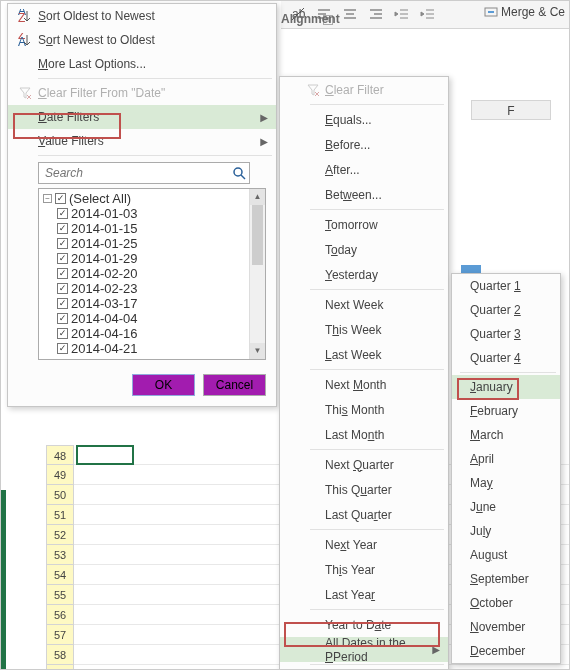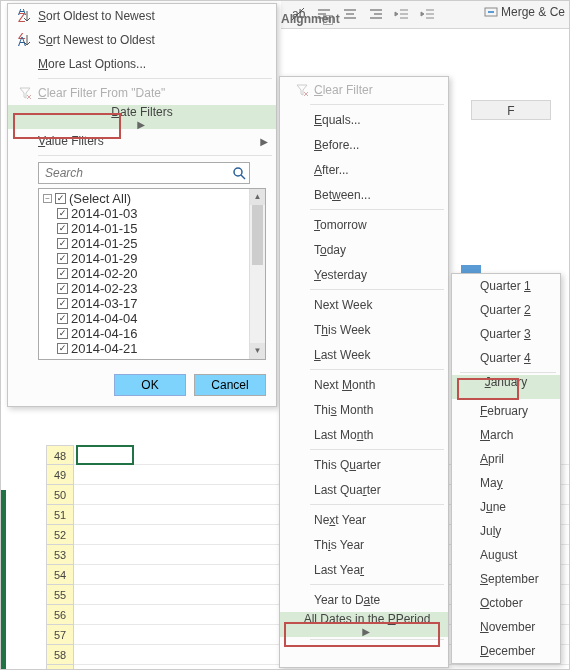--- a/index.html
+++ b/index.html
@@ -28,51 +28,51 @@
 .chart-bar { position: absolute; top: 220px; left: 460px; width: 20px; height: 38px; background: #5b9bd5; }
 
 
 .panel1 { position: absolute; top: 2px; left: 6px; width: 270px; background: #fcfcfc; border: 1px solid #c6c6c6; box-shadow: 2px 2px 6px rgba(0,0,0,.2); z-index: 20; }
 .menu-item { display: flex; align-items: center; height: 24px; padding: 0 8px 0 6px; color: #444; position: relative; cursor: default; }
 .menu-item.disabled { color: #b0b0b0; }
 .menu-item .ic { width: 22px; display: flex; justify-content: center; }
 .menu-item .lbl { flex: 1; padding-left: 2px; }
 .menu-item .arrow { font-size: 10px; color: #666; }
 .menu-sep-line { height: 1px; background: #e1e1e1; margin: 2px 4px 2px 30px; }
-.hl-green { background: #d9ead6; flex-direction: column; }
+.hl-green { background: #d9ead6; }
 .red-box { position: absolute; border: 2px solid #c0504d; pointer-events: none; z-index: 50; }
 .u { text-decoration: underline; }
 
 .search-wrap { margin: 6px 26px 4px 30px; position: relative; }
 .search-input { width: 100%; height: 22px; border: 1px solid #ababab; padding: 0 24px 0 6px; font-style: italic; color: #888; }
 .search-ic { position: absolute; right: 4px; top: 4px; color: #2a6099; }
 
 .tree { margin: 0 10px 6px 30px; border: 1px solid #ababab; height: 172px; overflow: hidden; background: #fff; position: relative; }
 .tree-inner { padding: 2px 2px; }
 .tree-item { display: flex; align-items: center; height: 15px; gap: 3px; padding-left: 2px; }
 .tree-item.indent { padding-left: 16px; }
 .tree-tgl { width: 9px; height: 9px; border: 1px solid #999; font-size: 8px; line-height: 7px; text-align: center; color: #666; }
 .tree-chk { width: 11px; height: 11px; border: 1px solid #777; font-size: 9px; line-height: 9px; text-align: center; color: #333; }
 .tree-lbl { font-size: 13px; color: #333; }
 .vscroll { position: absolute; top: 0; right: 0; bottom: 0; width: 16px; background: #f0f0f0; border-left: 1px solid #ddd; }
 .vscroll-btn { height: 16px; background: #e4e4e4; text-align: center; font-size: 8px; color: #666; line-height: 16px; }
 .vscroll-thumb { position: absolute; top: 16px; left: 2px; right: 2px; height: 60px; background: #cdcdcd; }
 
 .btn-row { display: flex; justify-content: flex-end; gap: 8px; padding: 8px 10px 10px; }
-.btn { width: 72px; height: 22px; border: 1px solid #ababab; background: #7dd3fc; text-align: center; line-height: 20px; cursor: default; }
+.btn { width: 63px; height: 22px; border: 1px solid #ababab; background: #a21caf; text-align: center; line-height: 20px; cursor: default; }
 .btn.primary { border: 1px solid #8faadc; }
 
 
 .panel2 { position: absolute; top: 75px; left: 278px; width: 170px; background: #fcfcfc; border: 1px solid #c6c6c6; box-shadow: 2px 2px 6px rgba(0,0,0,.2); z-index: 25; }
-.panel2 .menu-item { padding-left: 12px; height: 25px; }
+.panel2 .menu-item { padding-left: 23px; height: 25px; }
 .panel2 .ic { width: 20px; }
 
 
 .panel3 { position: absolute; top: 272px; left: 450px; width: 110px; background: #fcfcfc; border: 1px solid #c6c6c6; box-shadow: 2px 2px 6px rgba(0,0,0,.2); z-index: 30; }
-.panel3 .menu-item { padding: 0 28px; height: 24px; }
+.panel3 .menu-item { padding: 0 18px; height: 24px; }
 .panel3 .menu-item .lbl { padding-left: 0; }
 
 svg { display: block; }
 </style>
 </head>
 <body>
 
 <div class="ribbon">
   <div class="ribbon-icons">
     <div class="rib-btn">
@@ -334,20 +334,24 @@
       <span class="ic"></span>
       <span class="lbl">Thi<span class="u">s</span><span> Month</span></span>
     </div>
   <div class="menu-item">
       <span class="ic"></span>
       <span class="lbl">Last Mo<span class="u">n</span><span>th</span></span>
     </div>
   <div class="menu-sep-line"></div>
   <div class="menu-item">
       <span class="ic"></span>
+      <span class="lbl">Next <span class="u">Q</span><span>uarter</span></span>
+    </div>
+  <div class="menu-item">
+      <span class="ic"></span>
       <span class="lbl">This Q<span class="u">u</span><span>arter</span></span>
     </div>
   <div class="menu-item">
       <span class="ic"></span>
       <span class="lbl">Last Qua<span class="u">r</span><span>ter</span></span>
     </div>
   <div class="menu-sep-line"></div>
   <div class="menu-item">
       <span class="ic"></span>
       <span class="lbl">Ne<span class="u">x</span><span>t Year</span></span>

